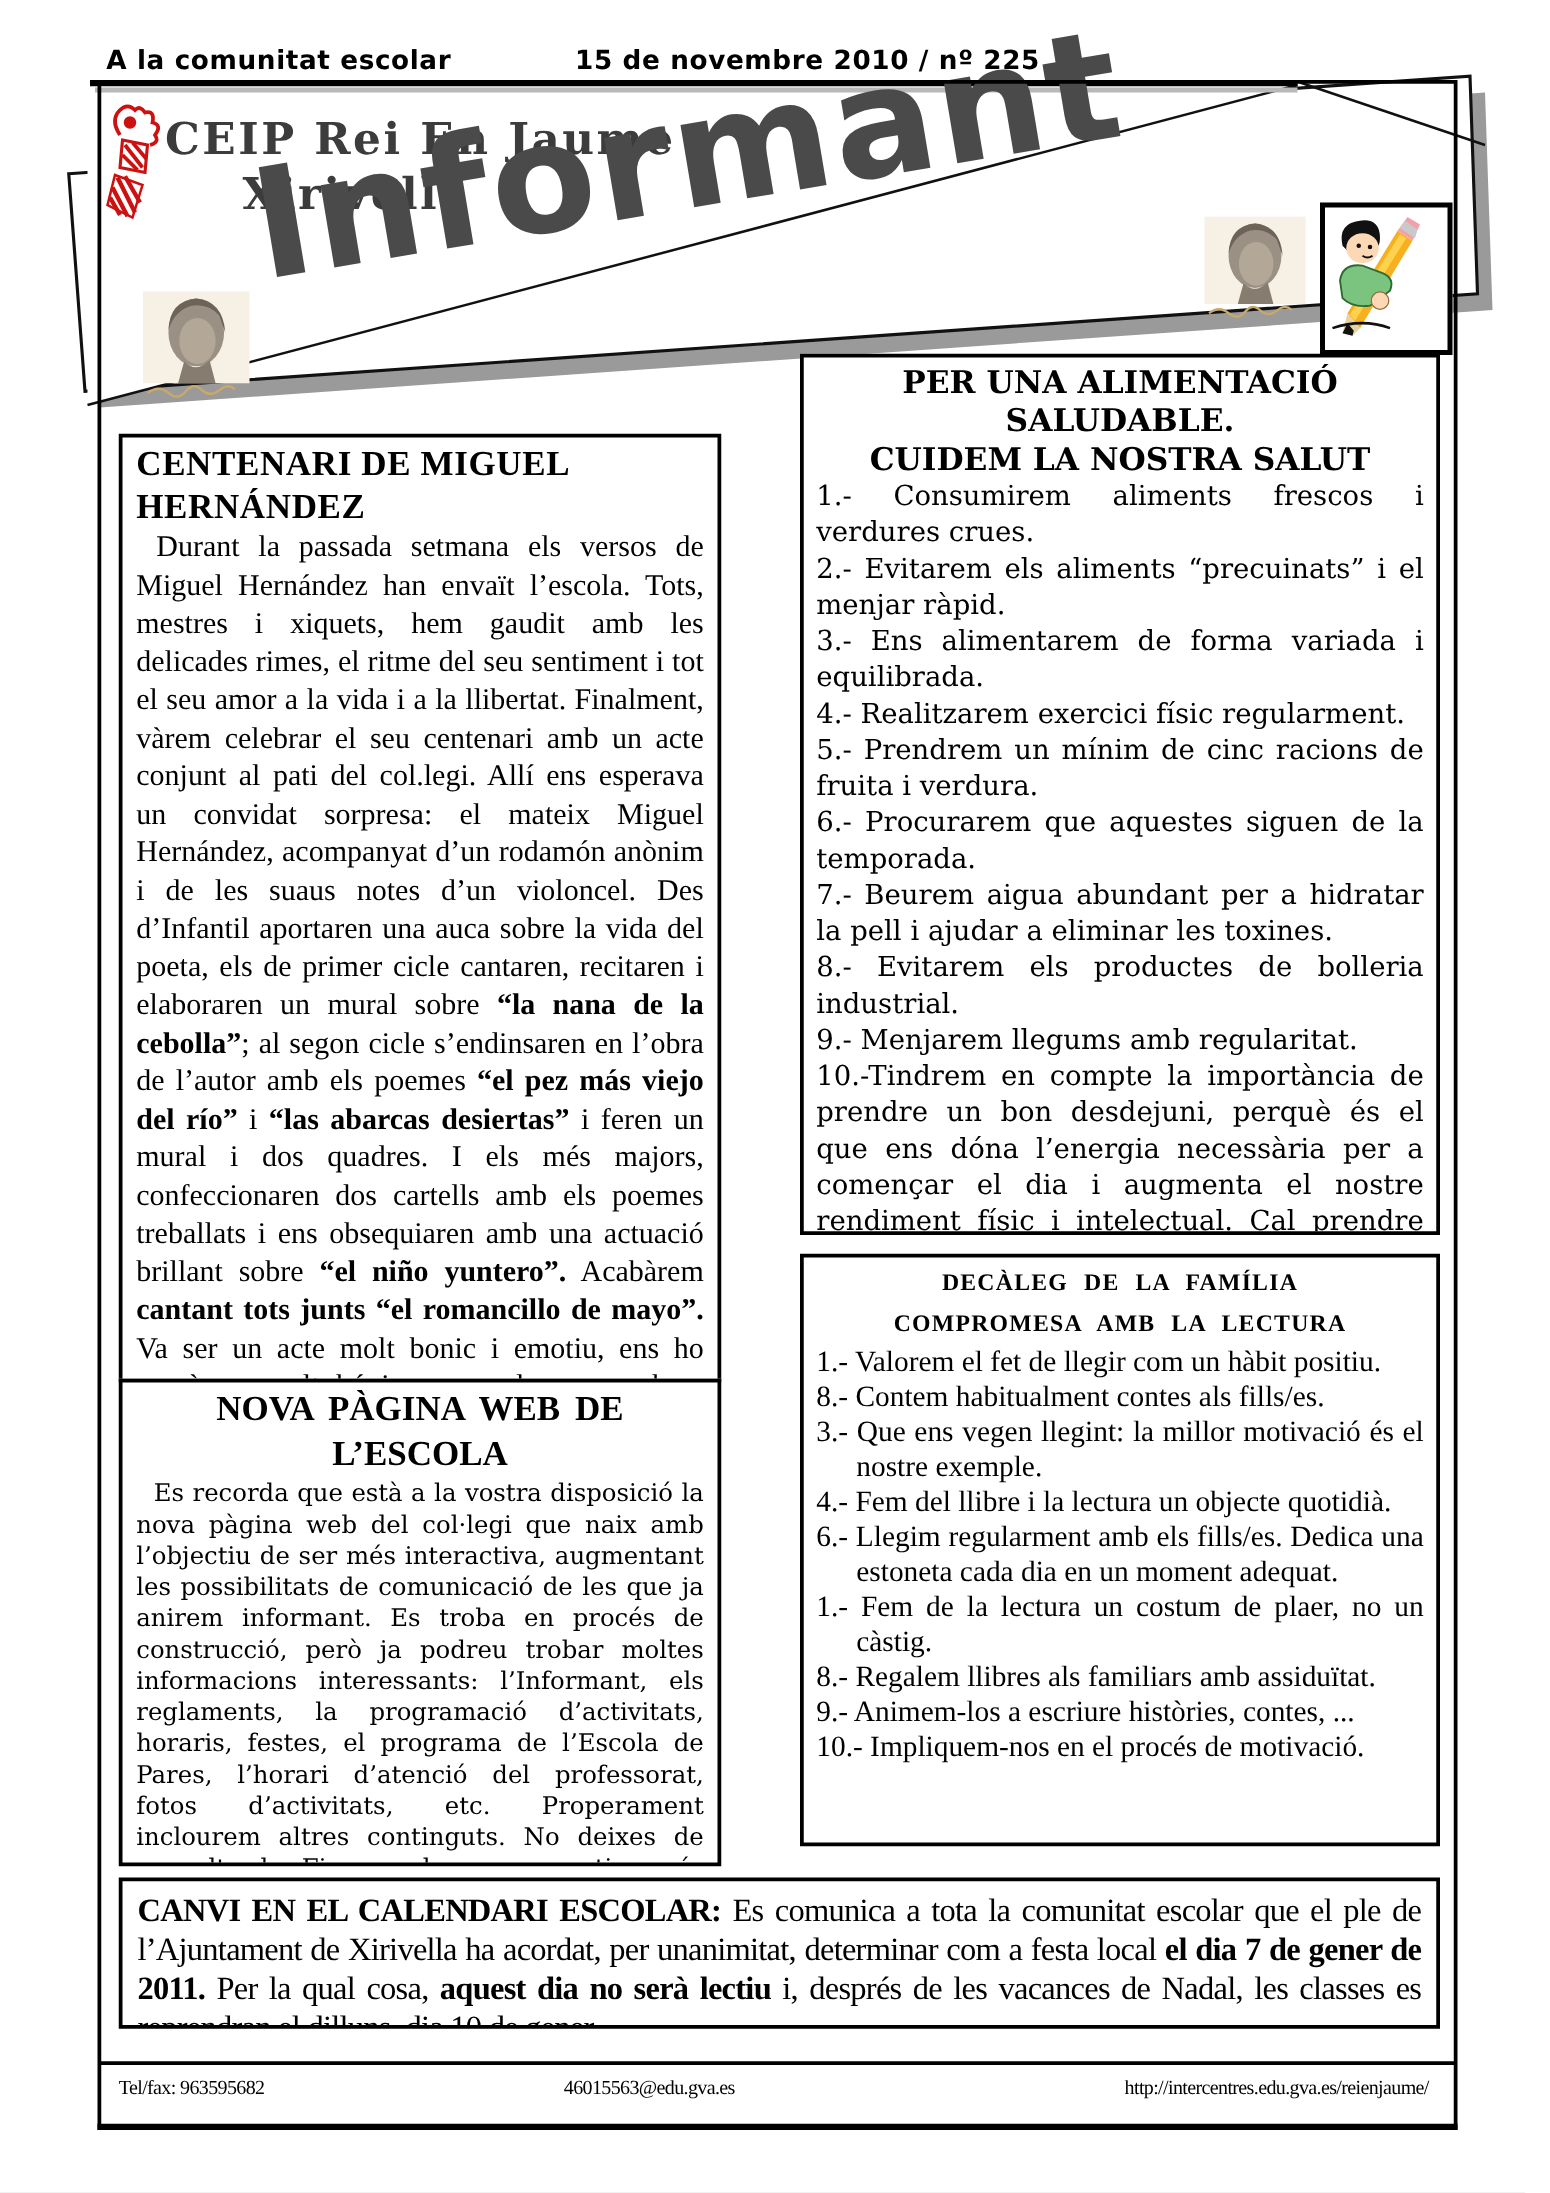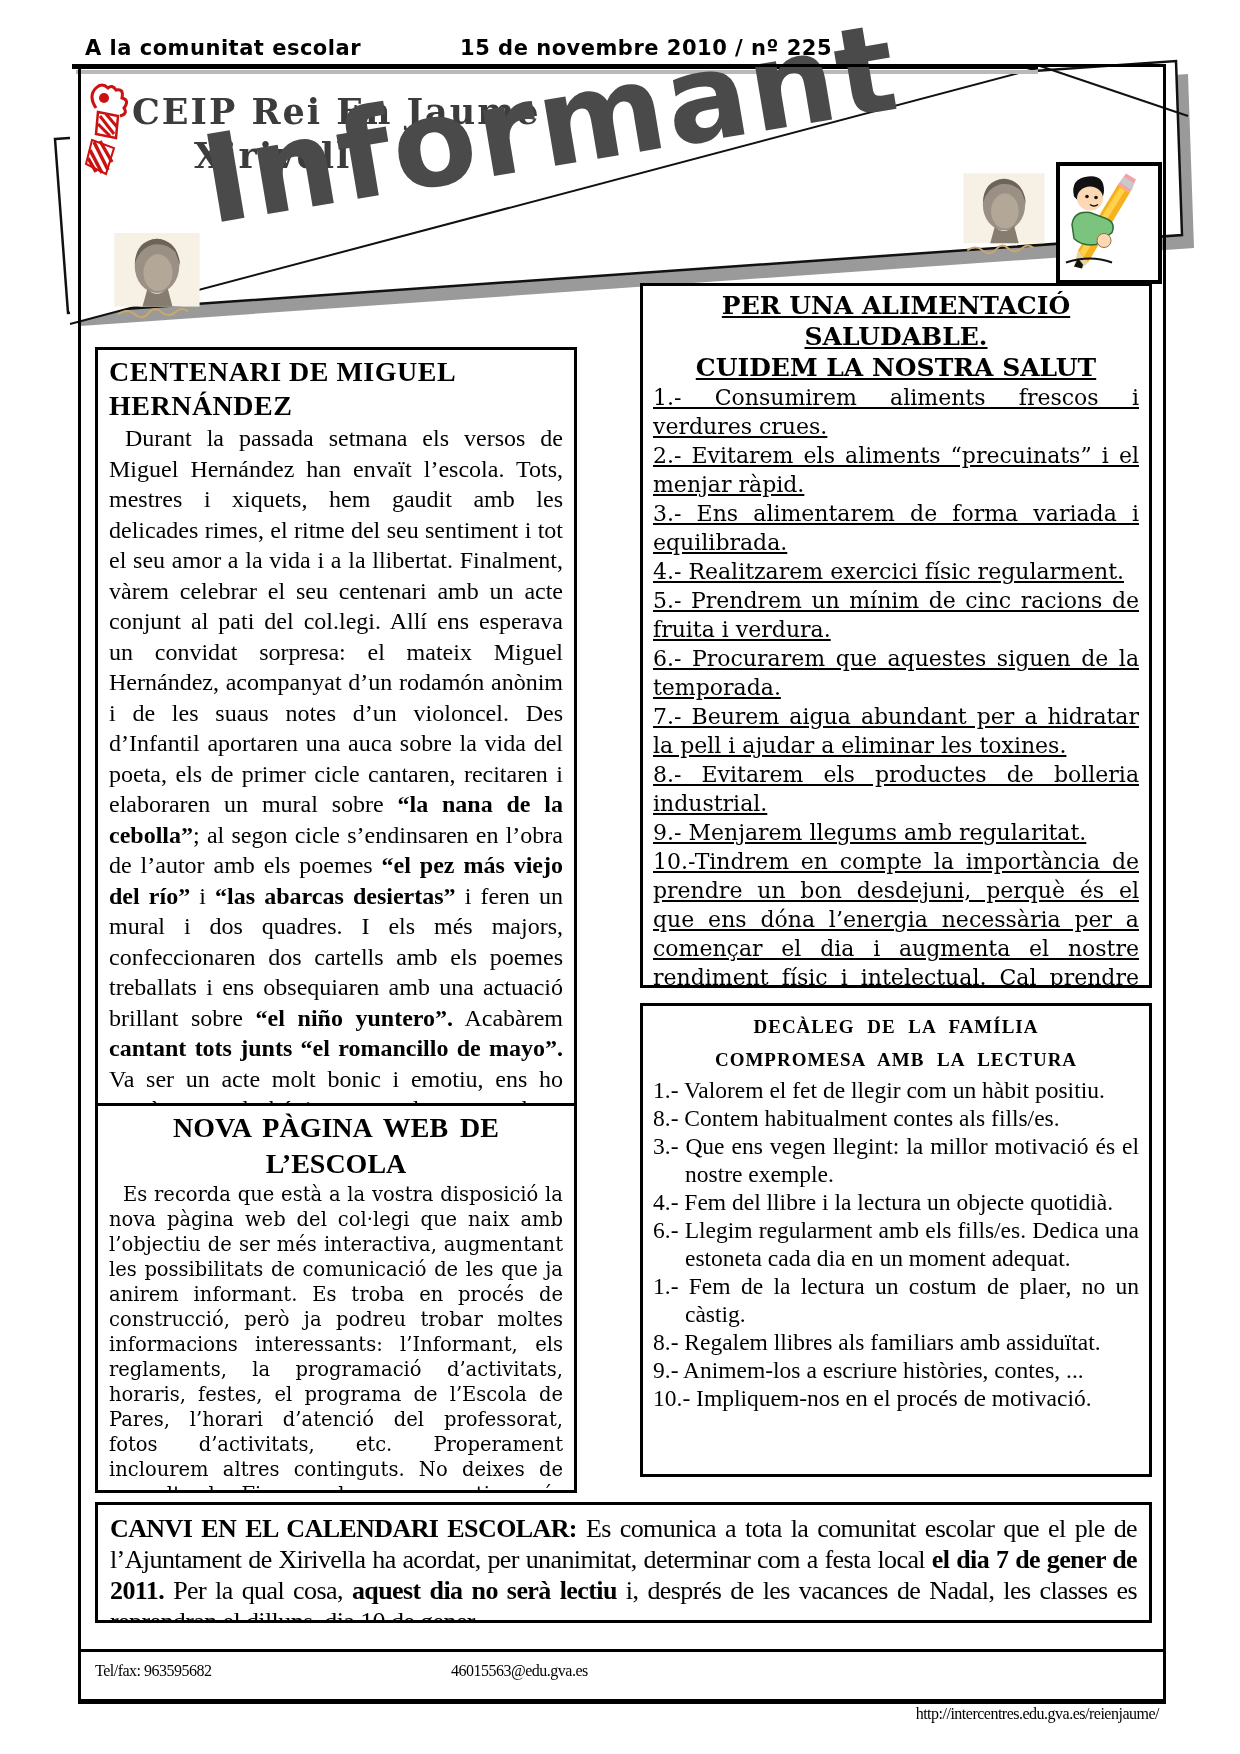--- a/index.html
+++ b/index.html
@@ -27,27 +27,27 @@
   #portrait-right{left:958px;top:164px;width:92px;height:106px;}
   .pencil-box{position:absolute;left:1056px;top:162px;width:98px;height:114px;background:#fff;
               border:4px solid #000;z-index:6;}
   
   .frame{position:absolute;left:78px;top:64px;width:1088px;height:1588px;border:3px solid #000;
          box-sizing:border-box;z-index:8;pointer-events:none;}
   .footer-bar{position:absolute;left:78px;top:1652px;width:1088px;height:52px;box-sizing:border-box;
               border-left:3px solid #000;border-right:3px solid #000;border-bottom:5px solid #000;
               z-index:8;}
   .footer-bar .ft{position:absolute;top:10px;font-size:16px;letter-spacing:-0.5px;white-space:nowrap;}
-  #ft-tel{left:14px;} #ft-mail{left:370px;} #ft-web{right:4px;margin-top:43px;}
+  #ft-tel{left:14px;} #ft-mail{left:370px;} #ft-web{right:20px;}
   
   .box{position:absolute;background:#fff;border:3px solid #000;box-sizing:border-box;z-index:4;
        overflow:hidden;}
   #box-centenari{left:95px;top:347px;width:482px;height:759px;padding:5px 11px;}
   #box-web{left:95px;top:1103px;width:482px;height:390px;padding:4px 11px;}
-  #box-salut{left:640px;top:283px;width:512px;height:705px;padding:4px 10px;text-decoration:underline;}
+  #box-salut{left:640px;top:283px;width:512px;height:705px;padding:4px 10px;}
   #box-lectura{left:640px;top:1003px;width:512px;height:474px;padding:4px 10px;}
   #box-calendari{left:95px;top:1502px;width:1057px;height:121px;padding:8px 12px;}
   .t-serif{font-family:"Liberation Serif",serif;}
   .t-book{font-family:"DejaVu Serif",serif;}
   .title1{font-weight:bold;font-size:28px;letter-spacing:.5px;line-height:34px;}
   .title-c{text-align:center;font-weight:bold;}
   #box-web .title-c{font-size:28px;line-height:36px;word-spacing:5px;}
   #box-salut .title-c{font-size:25px;line-height:31px;}
   #box-lectura .title-c{font-size:19px;line-height:33px;word-spacing:7px;letter-spacing:1px;}
   .body-cent{font-size:24px;line-height:30.5px;text-align:justify;text-indent:16px;}

